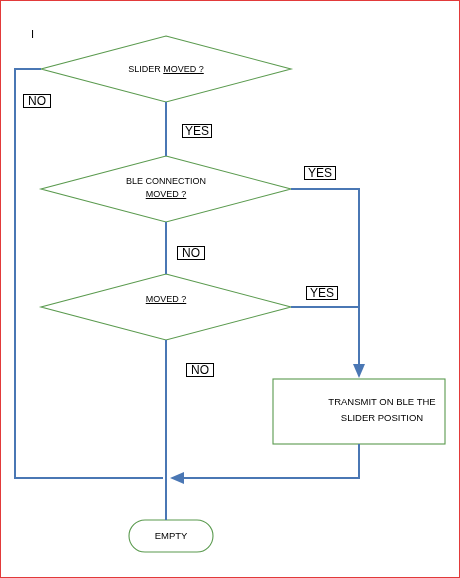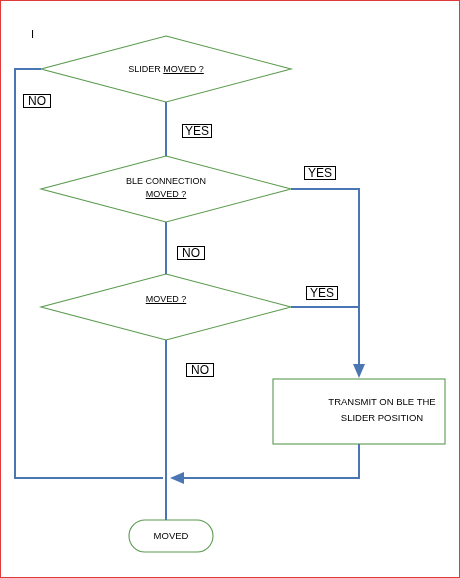--- a/index.html
+++ b/index.html
@@ -128,21 +128,21 @@
 
   <div class="node-label diamond-label" style="left:90px; top:292px;">
     <div class="underline">MOVED ?</div>
   </div>
 
   <div class="proc-label" style="left:273px; top:393px;">
     <div>TRANSMIT ON BLE THE</div>
     <div>SLIDER POSITION</div>
   </div>
 
-  <div class="term-label" style="left:128px; top:529px;">MOVED</div>
+  <div class="term-label" style="left:128px; top:529px;">EMPTY</div>
 
   <div class="tag-box" style="left:22px; top:93px; width:28px;">NO</div>
   <div class="tag-box" style="left:181px; top:123px; width:30px;">YES</div>
   <div class="tag-box" style="left:303px; top:165px; width:32px;">YES</div>
   <div class="tag-box" style="left:176px; top:245px; width:28px;">NO</div>
   <div class="tag-box" style="left:305px; top:285px; width:32px;">YES</div>
   <div class="tag-box" style="left:185px; top:362px; width:28px;">NO</div>
 
 </div>
 

